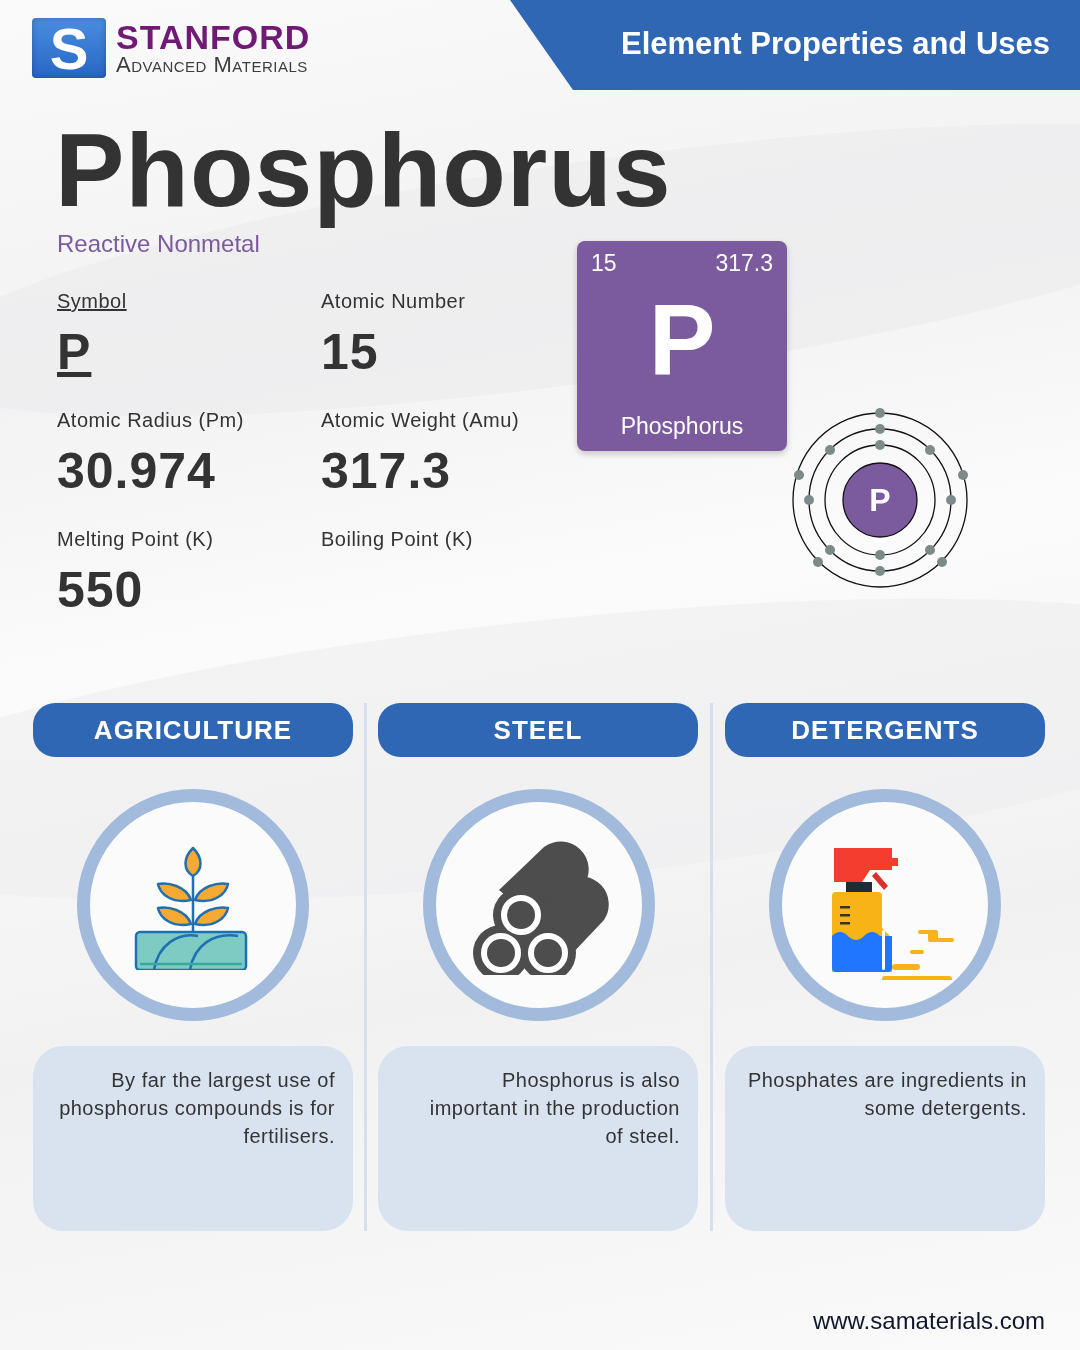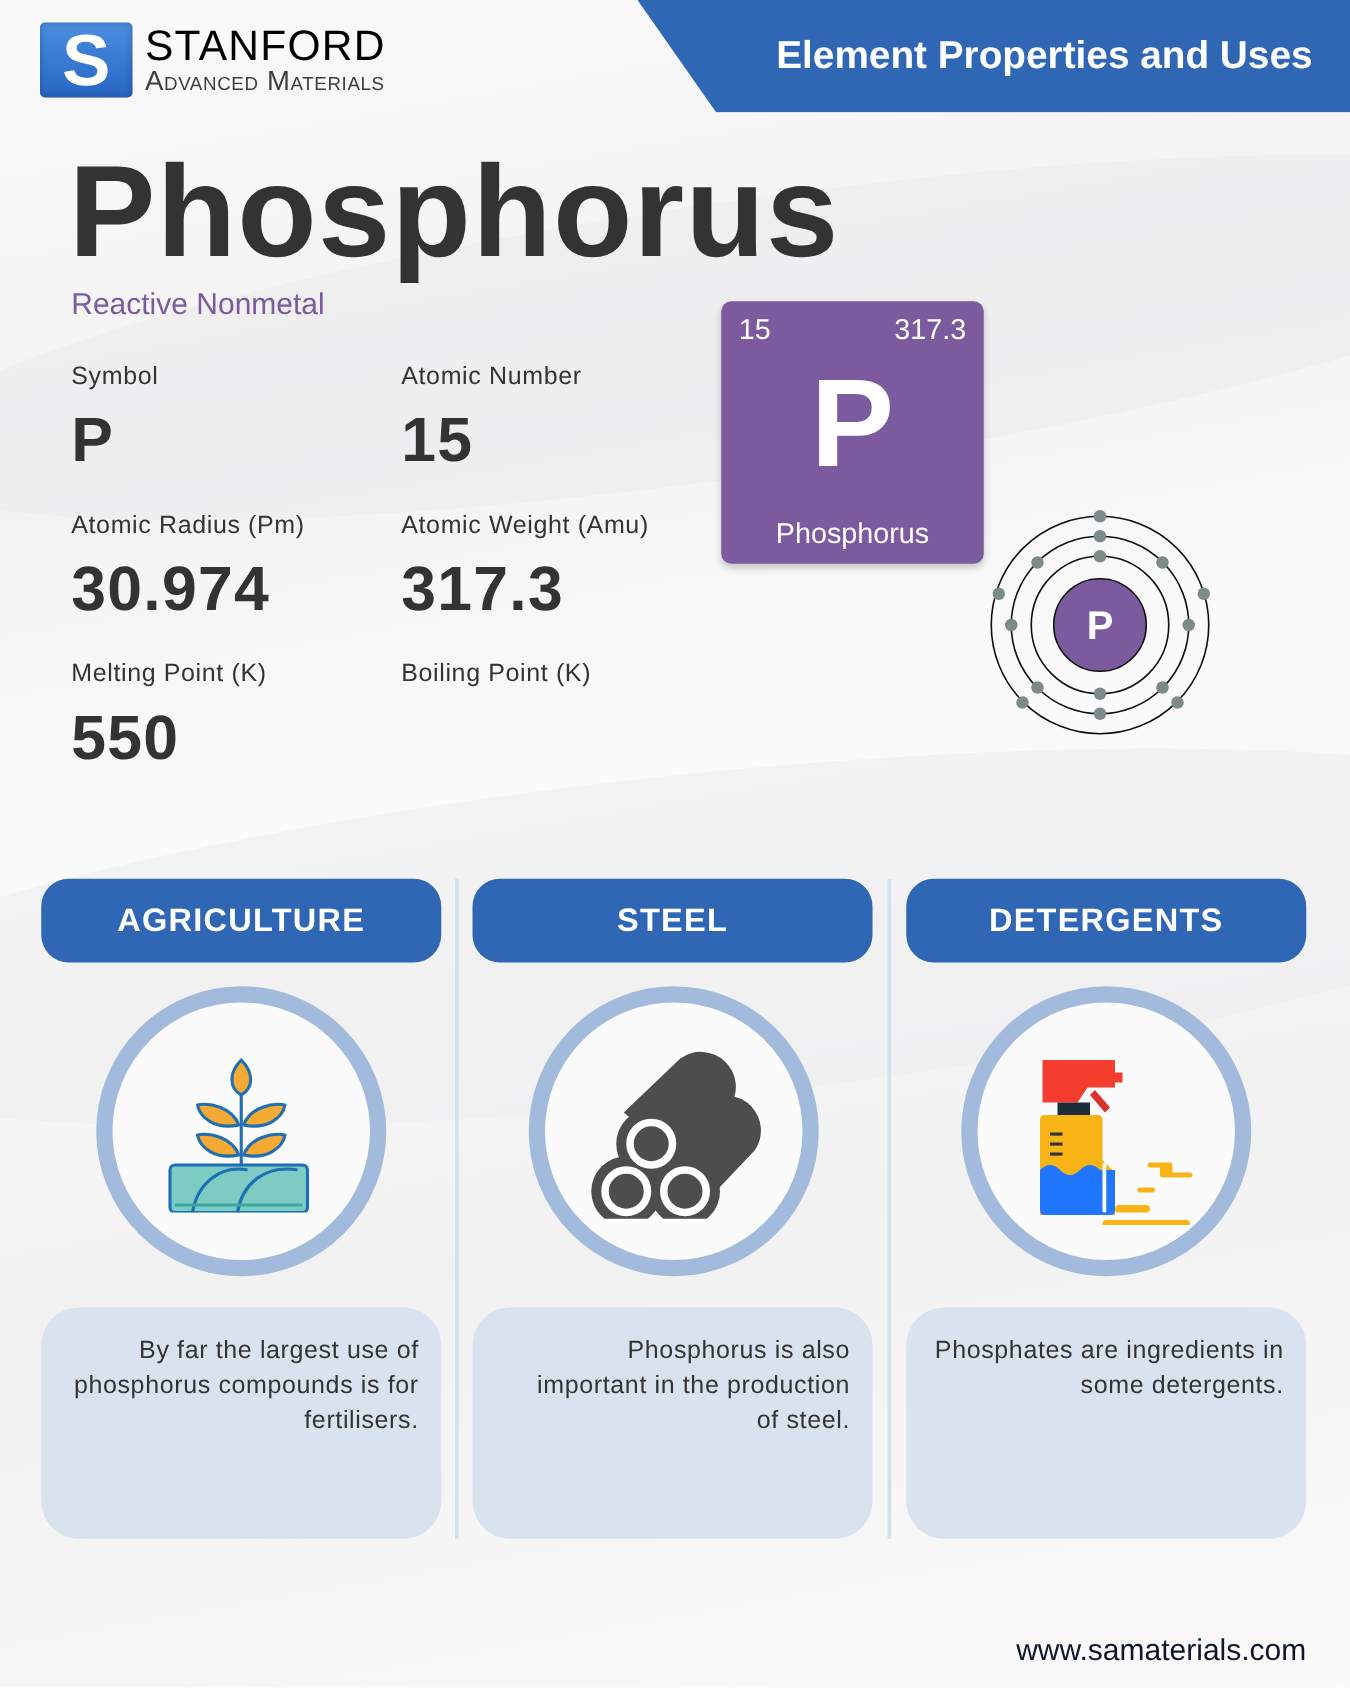--- a/index.html
+++ b/index.html
@@ -15,21 +15,21 @@
 
   
   .logo { position:absolute; left:32px; top:18px; display:flex; align-items:center; }
   .logo-mark { width:74px; height:60px; border-radius:4px;
     background: linear-gradient(180deg, #4a8ee0 0%, #2766c4 100%);
     display:flex; align-items:center; justify-content:center;
     color:#fff; font-weight:bold; font-size:58px; font-family:"Liberation Sans", sans-serif;
     box-shadow: inset 0 0 6px rgba(0,0,0,0.25);
   }
   .logo-text { margin-left:10px; line-height:1; }
-  .logo-t1 { font-size:34px; font-weight:normal; color:#000000; letter-spacing:1px; }
+  .logo-t1 { font-size:34px; font-weight:bold; color:#701a75; letter-spacing:1px; }
   .logo-t2 { font-size:22px; color:#3d3d3d; letter-spacing:0.5px; margin-top:0; font-variant: small-caps; }
 
   .banner { position:absolute; right:0; top:0; width:570px; height:90px; background:#2f67b5;
     clip-path: polygon(0 0, 100% 0, 100% 100%, 63px 100%); }
   .banner-text { position:absolute; right:30px; top:26px; color:#fff; font-size:31px; font-weight:bold; }
 
   
   .title { position:absolute; left:55px; top:118px; font-size:104px; font-weight:bold; color:#333; letter-spacing:1px; line-height:1; }
   .subtitle { position:absolute; left:57px; top:230px; font-size:24px; color:#7b5b9e; }
 
@@ -43,21 +43,21 @@
     box-shadow: 0 3px 6px rgba(0,0,0,0.2); color:#fff; }
   .tile-num { position:absolute; left:14px; top:9px; font-size:23px; }
   .tile-wt { position:absolute; right:14px; top:9px; font-size:23px; }
   .tile-sym { position:absolute; left:0; right:0; top:48px; text-align:center; font-size:100px; font-weight:bold; line-height:1; }
   .tile-name { position:absolute; left:0; right:0; top:172px; text-align:center; font-size:23px; }
 
   .atom { position:absolute; left:788px; top:405px; width:185px; height:185px; }
 
   
   .divider { position:absolute; top:703px; width:3px; height:528px; background:#d5dfee; }
-  .use-btn { position:absolute; top:703px; width:320px; height:67px; background:#2f67b5; border-radius:22px;
+  .use-btn { position:absolute; top:703px; width:320px; height:54px; background:#2f67b5; border-radius:22px;
     color:#fff; font-size:26px; font-weight:bold; letter-spacing:1px; display:flex; align-items:center; justify-content:center; }
   .use-ring { position:absolute; top:789px; width:232px; height:232px; border-radius:50%; border:13px solid #a2bbdc; background:#fbfbfb; display:flex; align-items:center; justify-content:center; }
   .use-card { position:absolute; top:1046px; width:320px; height:185px; background:#d9e3f0; border-radius:30px;
     padding:20px 18px; text-align:right; font-size:20px; line-height:28px; color:#333; letter-spacing:0.5px; }
 
   .footer { position:absolute; right:35px; top:1307px; font-size:24px; color:#0f172a; }
 </style>
 </head>
 <body>
 
@@ -70,21 +70,21 @@
     <div class="logo-t1">STANFORD</div>
     <div class="logo-t2">Advanced Materials</div>
   </div>
 </div>
 <div class="banner"></div>
 <div class="banner-text">Element Properties and Uses</div>
 
 <div class="title">Phosphorus</div>
 <div class="subtitle">Reactive Nonmetal</div>
 
-<div class="prop" style="left:57px; top:290px;">
+<div class="prop" style="left:57px; top:290px;text-decoration:underline;">
   <div class="prop-label">Symbol</div>
   <div class="prop-value">P</div>
 </div>
 <div class="prop" style="left:321px; top:290px;">
   <div class="prop-label">Atomic Number</div>
   <div class="prop-value">15</div>
 </div>
 <div class="prop" style="left:57px; top:409px;">
   <div class="prop-label">Atomic Radius (Pm)</div>
   <div class="prop-value">30.974</div>

